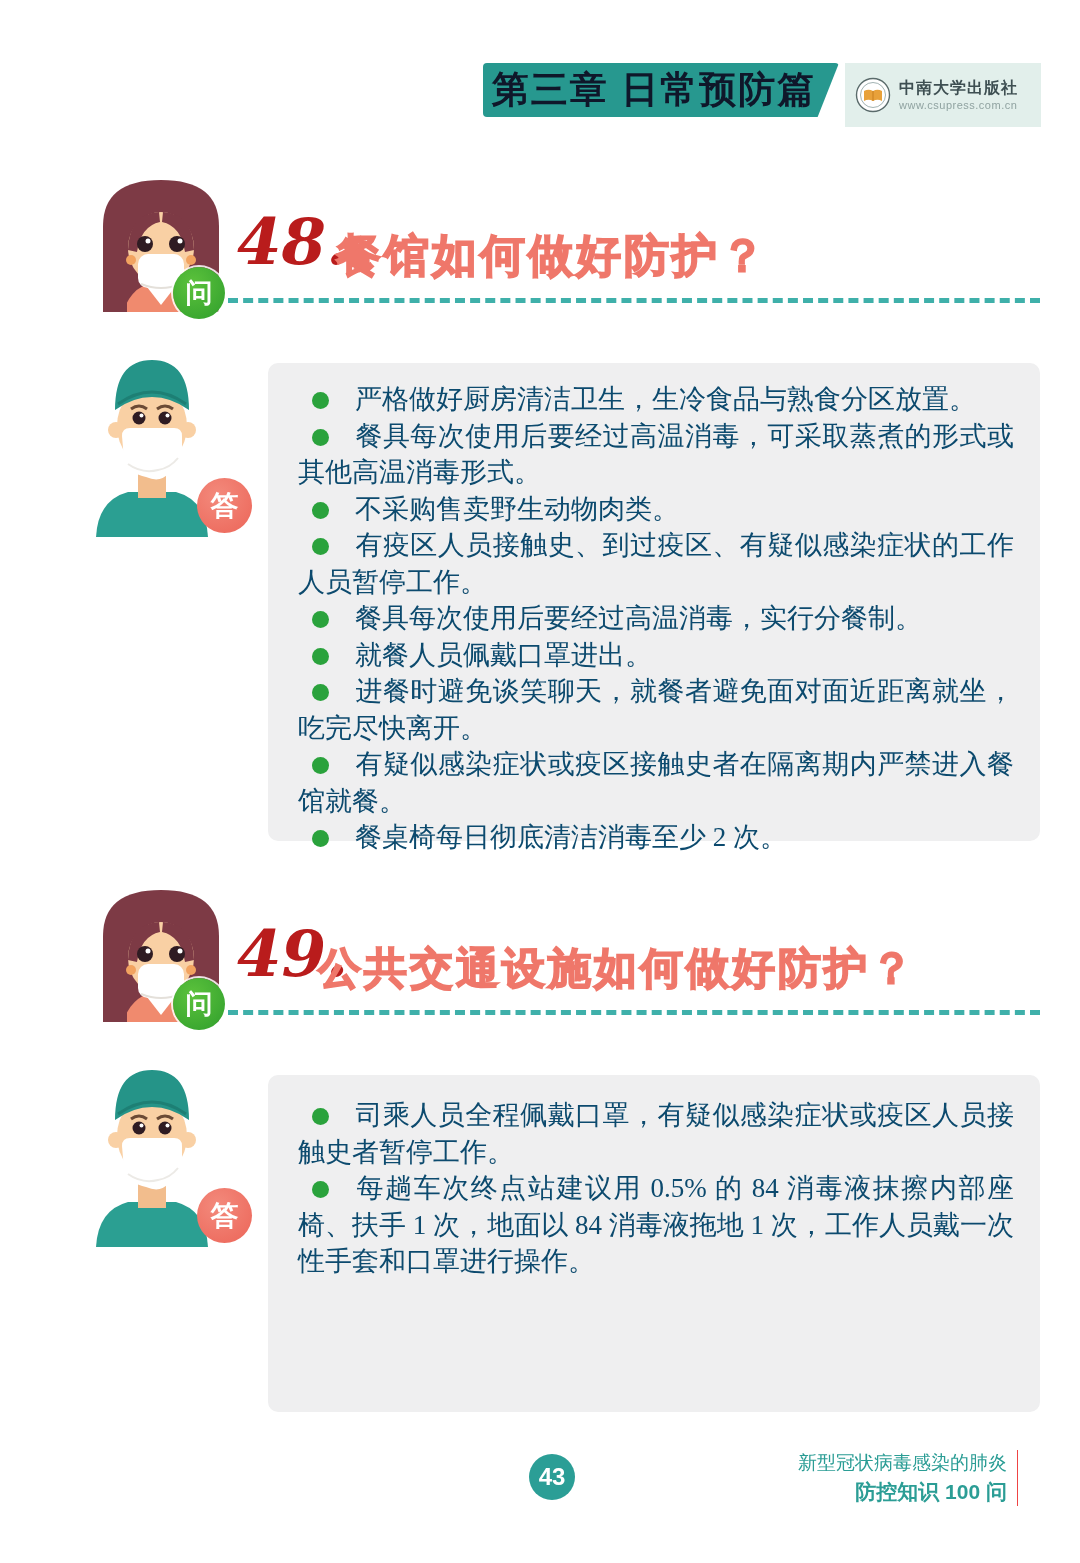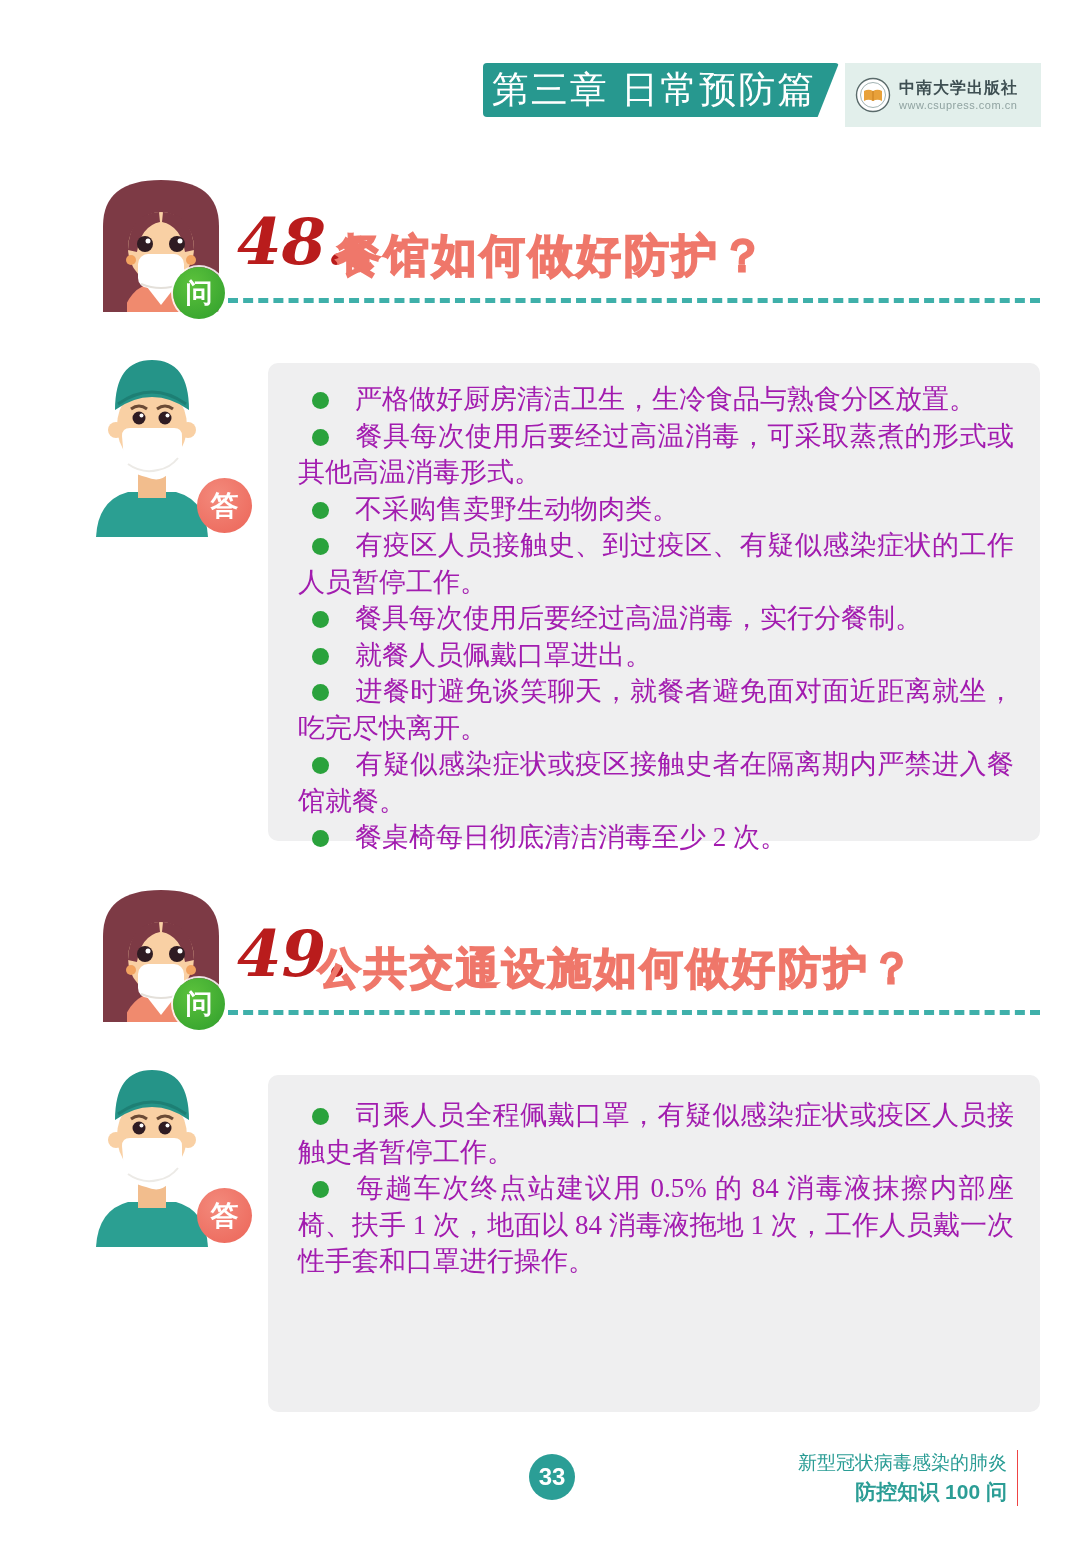--- a/index.html
+++ b/index.html
@@ -9,21 +9,21 @@
   }
   
   .banner{
     position:absolute;left:483px;top:63px;width:356px;height:54px;
     background:#27988f;
     clip-path:polygon(0 0,100% 0,94% 100%,0 100%);
     border-radius:4px;
     display:flex;align-items:center;justify-content:center;
   }
   .banner-text{
-    color:#ffffff;font-size:37px;font-weight:normal;letter-spacing:2px;
+    color:#0f172a;font-size:37px;font-weight:bold;letter-spacing:2px;
     font-family:"Liberation Sans",sans-serif;white-space:nowrap;padding-right:14px;
   }
   .logo-panel{
     position:absolute;left:845px;top:63px;width:196px;height:64px;
     background:#e2efeb;border-radius:0;
     display:flex;align-items:center;gap:8px;padding-left:10px;box-sizing:border-box;
   }
   .seal{flex:0 0 auto;width:36px;height:36px;}
   .pub-text{display:flex;flex-direction:column;line-height:1.1;}
   .pub-name{
@@ -56,21 +56,21 @@
     font-family:"DejaVu Sans",sans-serif;-webkit-text-stroke:1.6px #ef776a;
     white-space:nowrap;
   }
   .q48-title{font-size:45px;}
   .q49-title{font-size:43px;}
   .dash-line{position:absolute;height:0;border-top:5px dashed #3fb0aa;}
   
   .abox{
     position:absolute;left:268px;width:772px;background:#efeff0;border-radius:10px;
     box-sizing:border-box;padding:18px 26px 0 30px;
-    font-family:"Liberation Serif",serif;color:#a21caf;
+    font-family:"Liberation Serif",serif;color:#0c4a6e;
     font-size:27px;line-height:36.5px;text-align:justify;
   }
   .bullet-item{margin:0;}
   .dot{
     display:inline-block;width:17px;height:17px;border-radius:50%;
     background:#2aa23c;margin:0 26px 0 14px;transform:translateY(1px);
   }
   
   .page-circle{
     position:absolute;left:529px;top:1454px;width:46px;height:46px;border-radius:50%;
@@ -202,20 +202,20 @@
     </div>
   <div class="abox" style="top:1075px;height:337px;padding-top:22px;">
 
 
       <p class="bullet-item"><span class="dot"></span><span>司乘人员全程佩戴口罩，有疑似感染症状或疫区人员接触史者暂停工作。</span></p>
 
       <p class="bullet-item"><span class="dot"></span><span>每趟车次终点站建议用 0.5% 的 84 消毒液抹擦内部座椅、扶手 1 次，地面以 84 消毒液拖地 1 次，工作人员戴一次性手套和口罩进行操作。</span></p>
     </div>
 
   <div class="page-circle">
-      <span>33</span>
+      <span>43</span>
     </div>
   <div class="book-ref">
     <div class="l1">新型冠状病毒感染的肺炎</div>
     <div class="l2">防控知识 100 问</div>
   </div>
 
 </div>
 
 </body></html>

